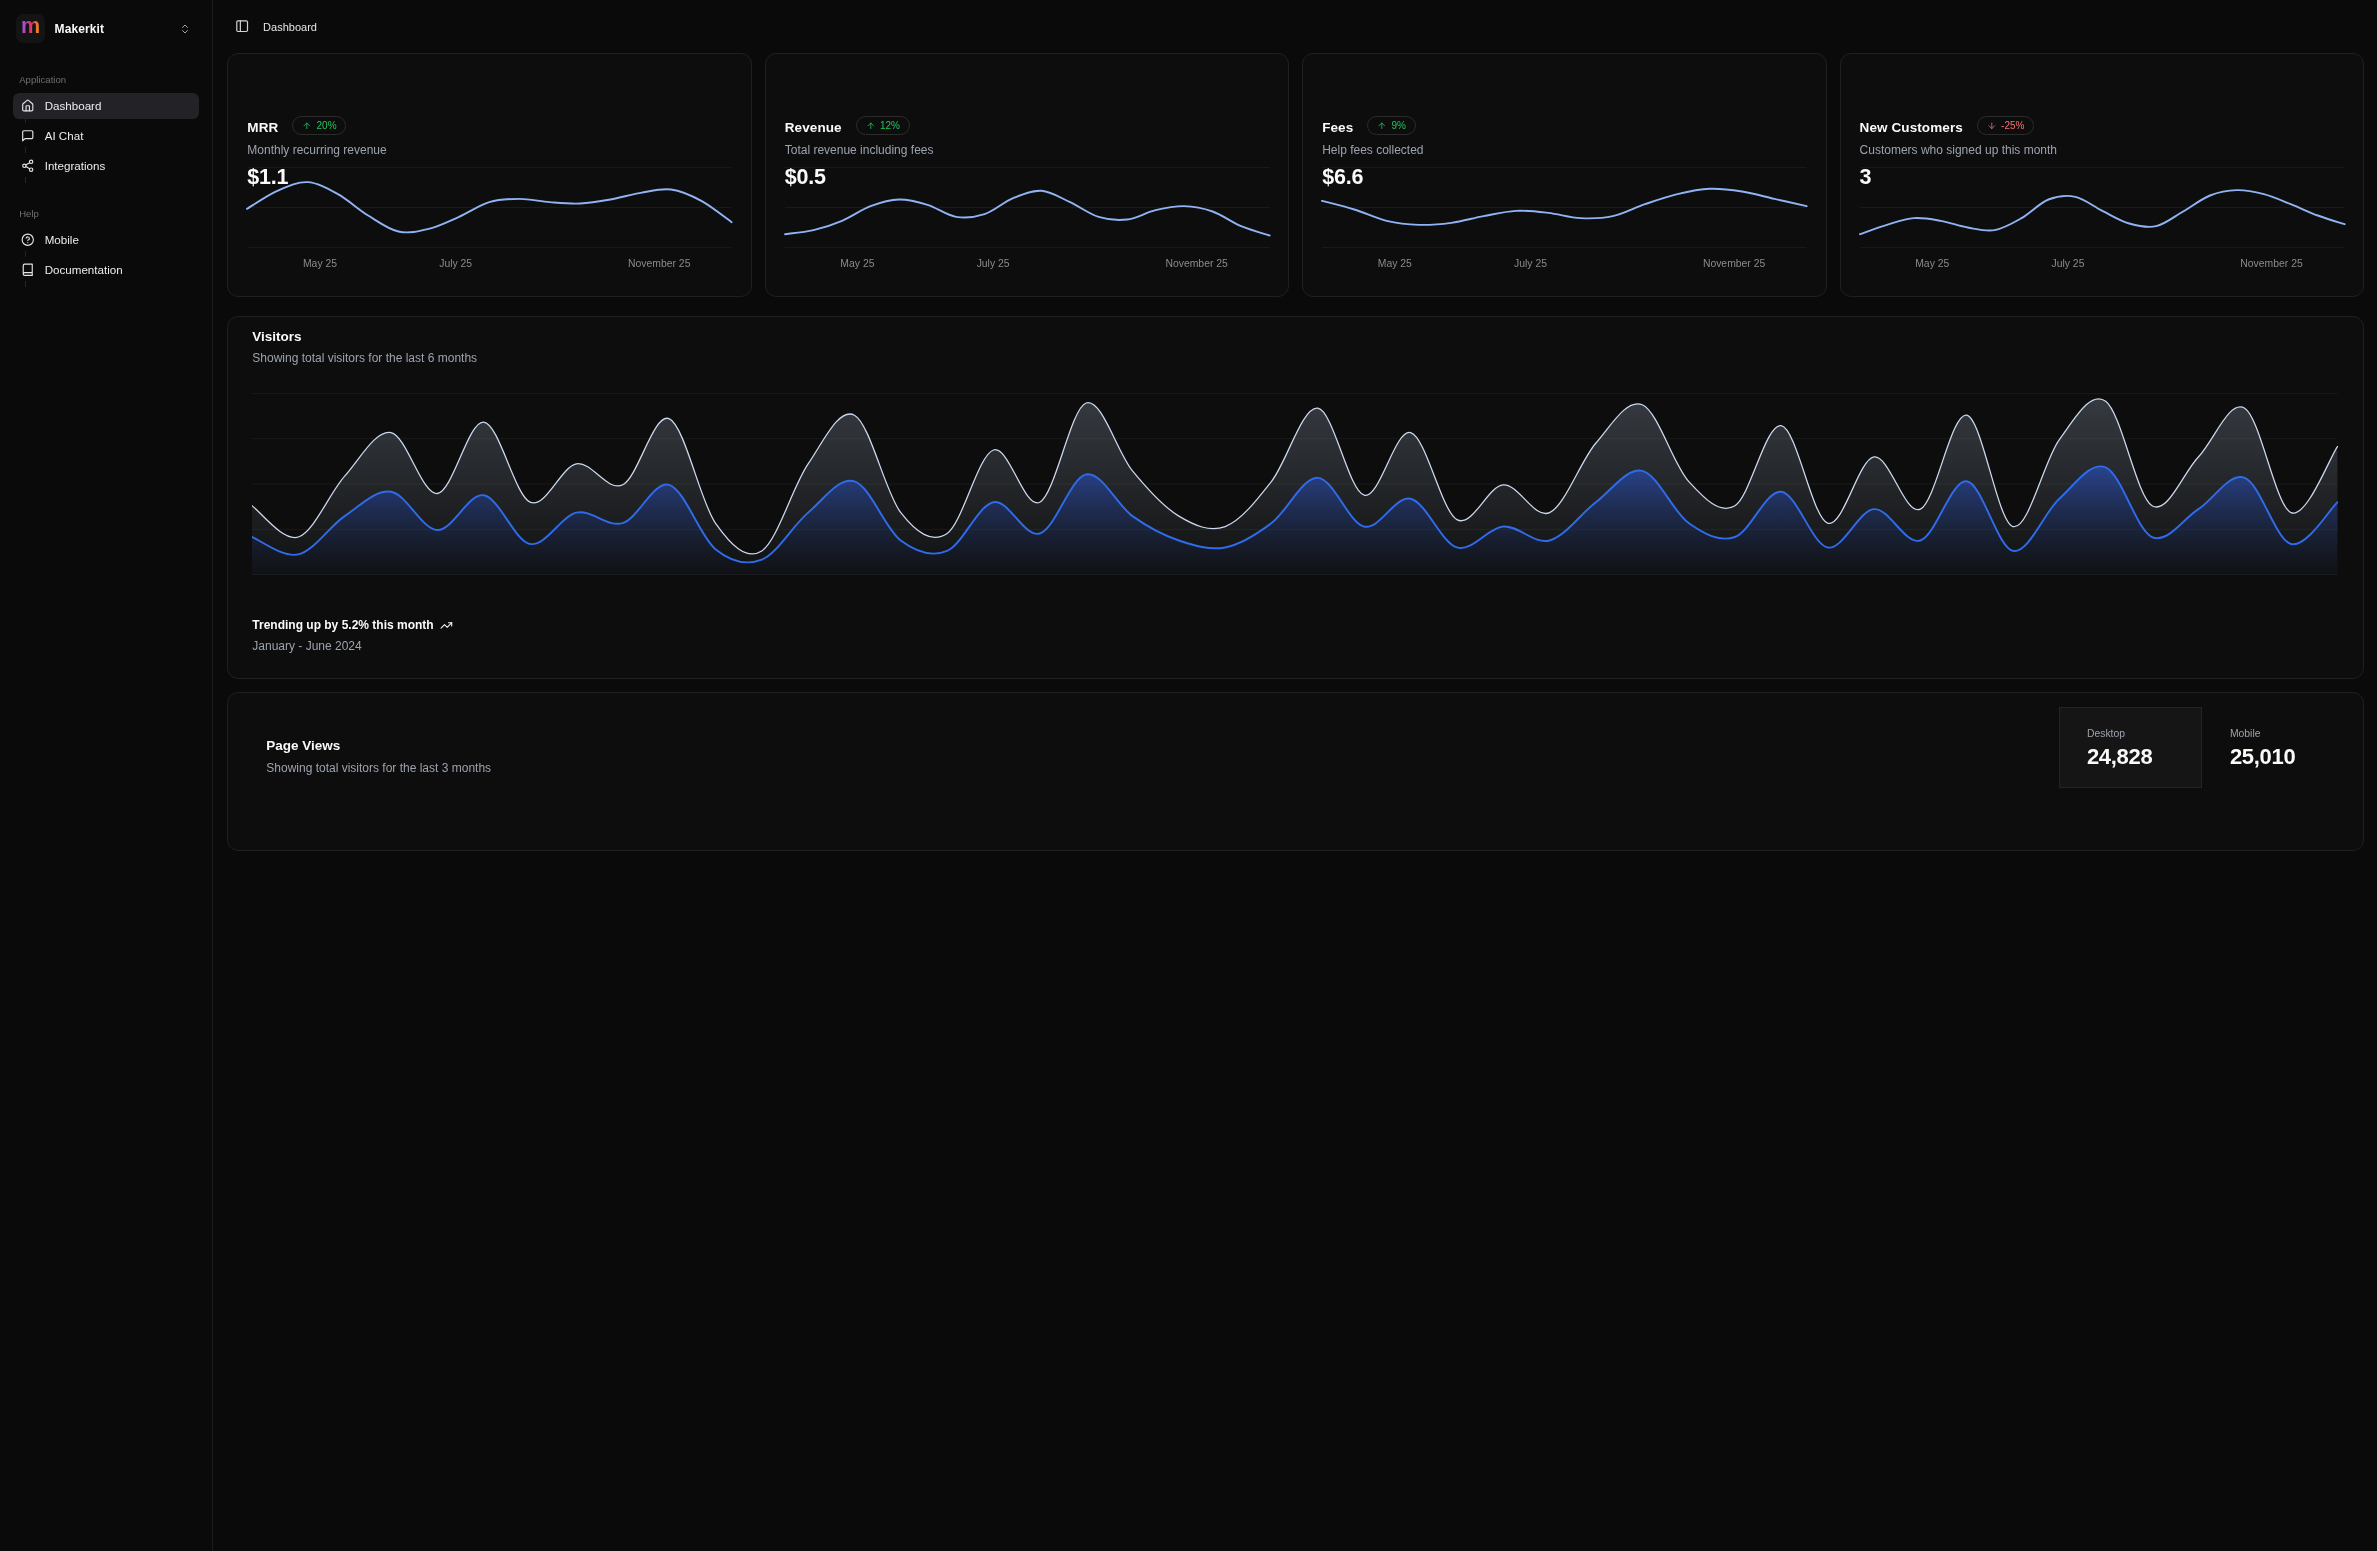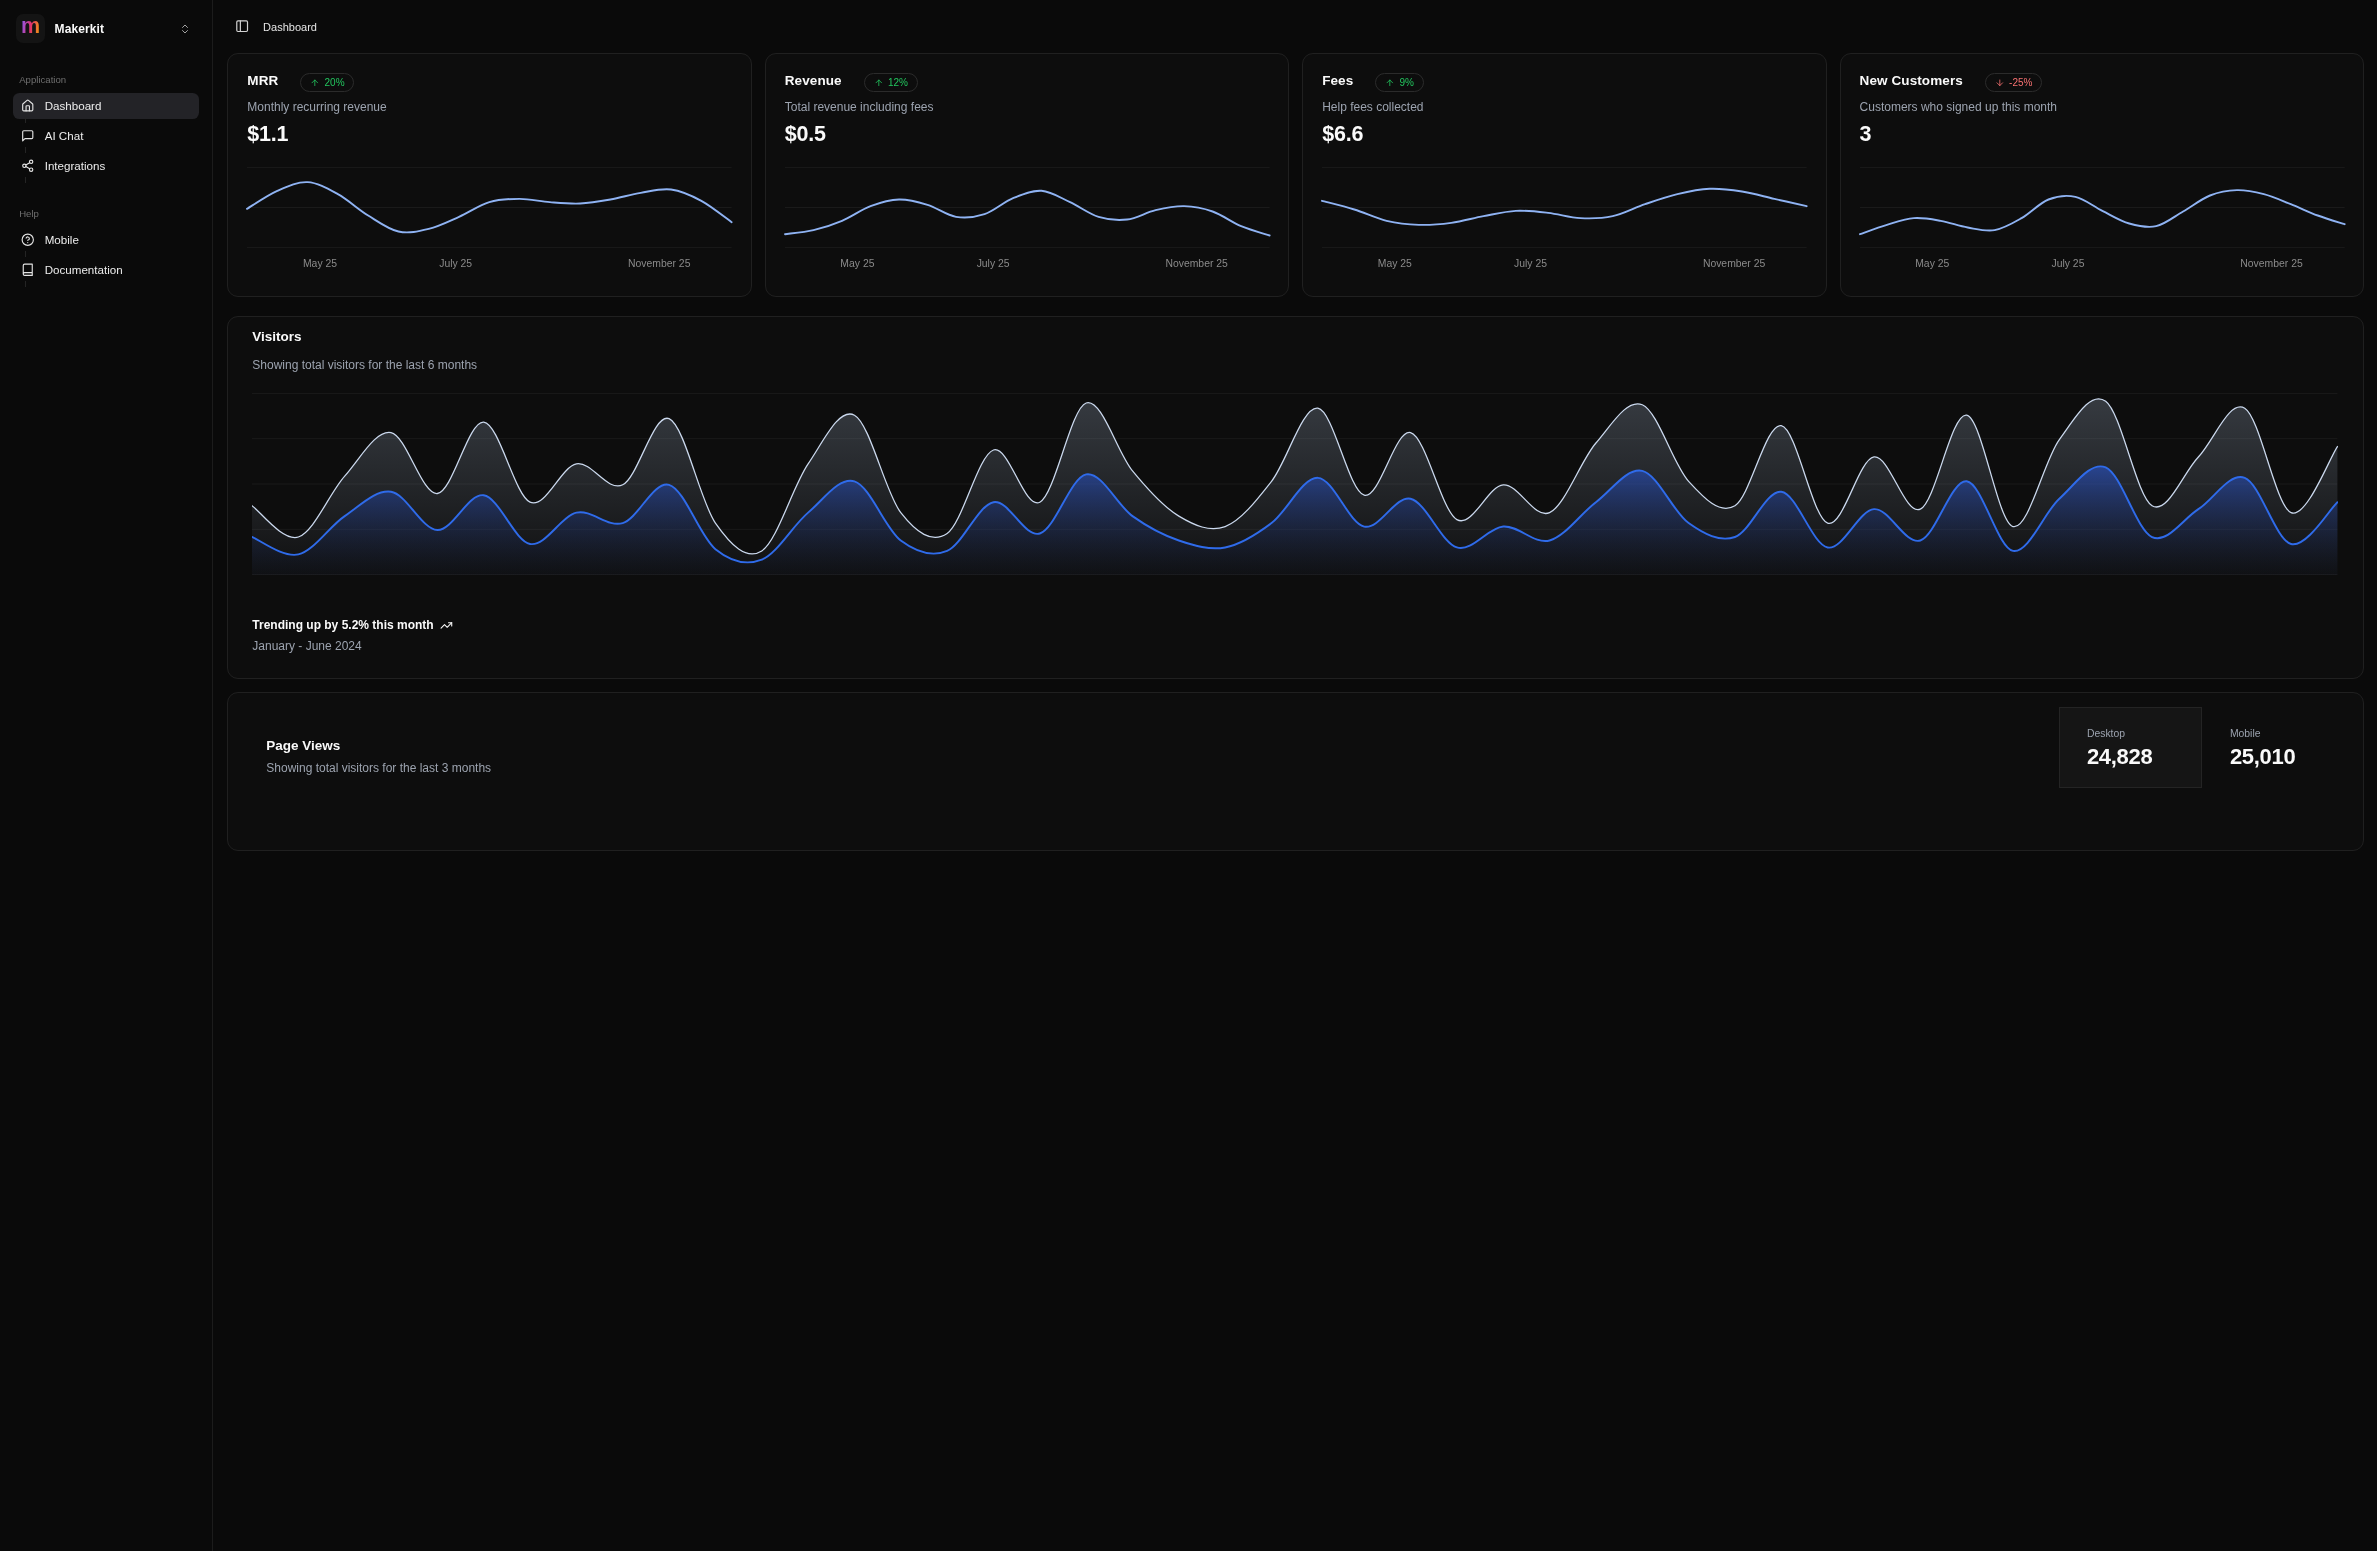--- a/index.html
+++ b/index.html
@@ -38,39 +38,39 @@
   .main{position:absolute;left:213px;top:0;right:0;bottom:0;padding:0 12.8px 0 14.3px;}
   .topbar{height:53px;display:flex;align-items:center;gap:13.5px;padding-left:8px;color:#d4d4d4;}
   .topbar .crumb{font-size:11px;color:#e5e5e5;}
   .panel-btn{display:flex;cursor:pointer;color:#d4d4d4;}
 
   .card{background:var(--card);border:0.8px solid var(--border);border-radius:11px;}
 
   
   .stats-row{display:grid;grid-template-columns:repeat(4,1fr);gap:12.8px;}
   .stat-card{height:244px;padding:19px;position:relative;}
-  .stat-head{display:flex;align-items:flex-start;gap:22px;}
+  .stat-head{display:flex;align-items:flex-end;gap:14px;margin-top:43px;}
   .stat-title{font-size:13.5px;font-weight:700;letter-spacing:0.1px;}
   .badge{display:inline-flex;align-items:center;gap:4.8px;border:0.8px solid #2b2b2b;border-radius:796px;
     padding:3.2px 8.8px;font-size:10px;font-weight:400;}
   .badge .arr{display:none;}
   .badge.up{color:var(--positive);}  .badge.up .arr.up{display:block;}
   .badge.down{color:var(--negative);}.badge.down .arr.down{display:block;}
   .stat-sub{font-size:12px;color:var(--muted);margin-top:7.2px;}
   .stat-value{font-size:21.5px;font-weight:700;letter-spacing:-0.2px;margin-top:8px;}
   .spark-wrap{position:absolute;left:19px;right:19px;top:113px;height:81px;}
   .spark-wrap svg{position:absolute;inset:0;width:100%;height:100%;overflow:visible;}
   .axis-row{position:absolute;left:19px;right:19px;top:204px;height:14.3px;font-size:10.4px;color:var(--muted2);}
   .axis-row span{position:absolute;transform:translateX(-50%);white-space:nowrap;}
   .axis-row .t0{left:15%;} .axis-row .t1{left:43%;} .axis-row .t2{left:85%;}
 
   
   .visitors-card{margin-top:19px;height:363px;position:relative;padding:12px 24px 0 24px;}
   .v-title{font-size:13.5px;font-weight:700;}
-  .v-sub{font-size:12px;color:var(--muted);margin-top:14px;}
+  .v-sub{font-size:12px;color:var(--muted);margin-top:7px;}
   .v-chart{position:absolute;left:24px;right:25.5px;top:76px;height:182px;}
   .v-chart svg{position:absolute;inset:0;width:100%;height:100%;}
   .v-footer{position:absolute;left:24px;top:301px;}
   .v-footer .bold{display:flex;align-items:center;gap:6.4px;font-size:12px;font-weight:700;}
   .v-footer .sub{font-size:12px;color:var(--muted);margin-top:7.2px;}
 
   
   .pv-card{margin-top:12.8px;height:159px;position:relative;padding:45px 0 0 38px;}
   .pv-title{font-size:13.5px;font-weight:700;}
   .pv-sub{font-size:12px;color:var(--muted);margin-top:8px;}

